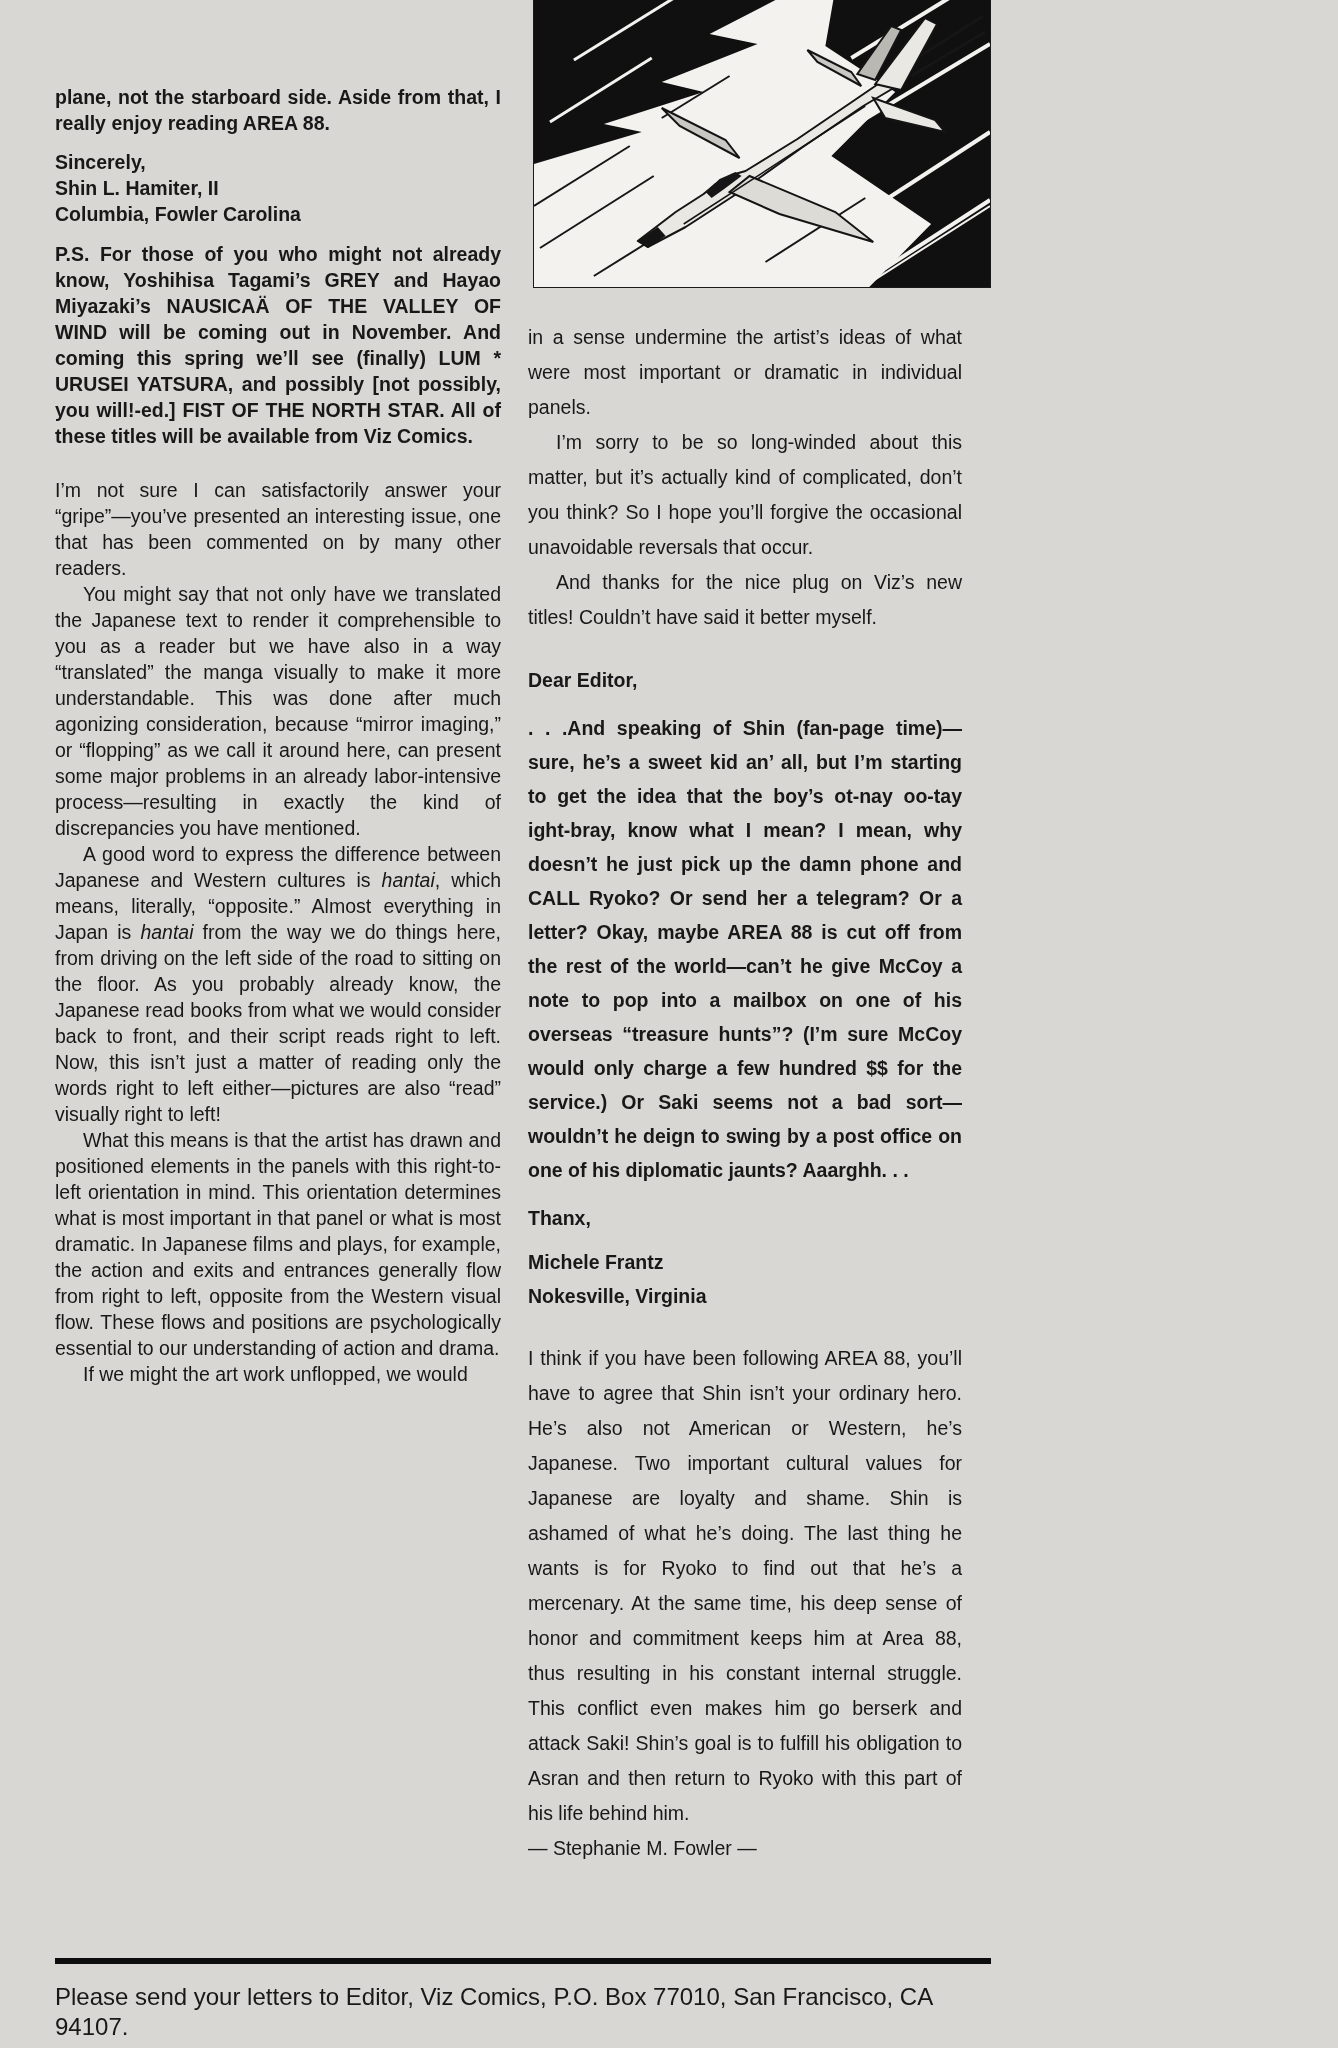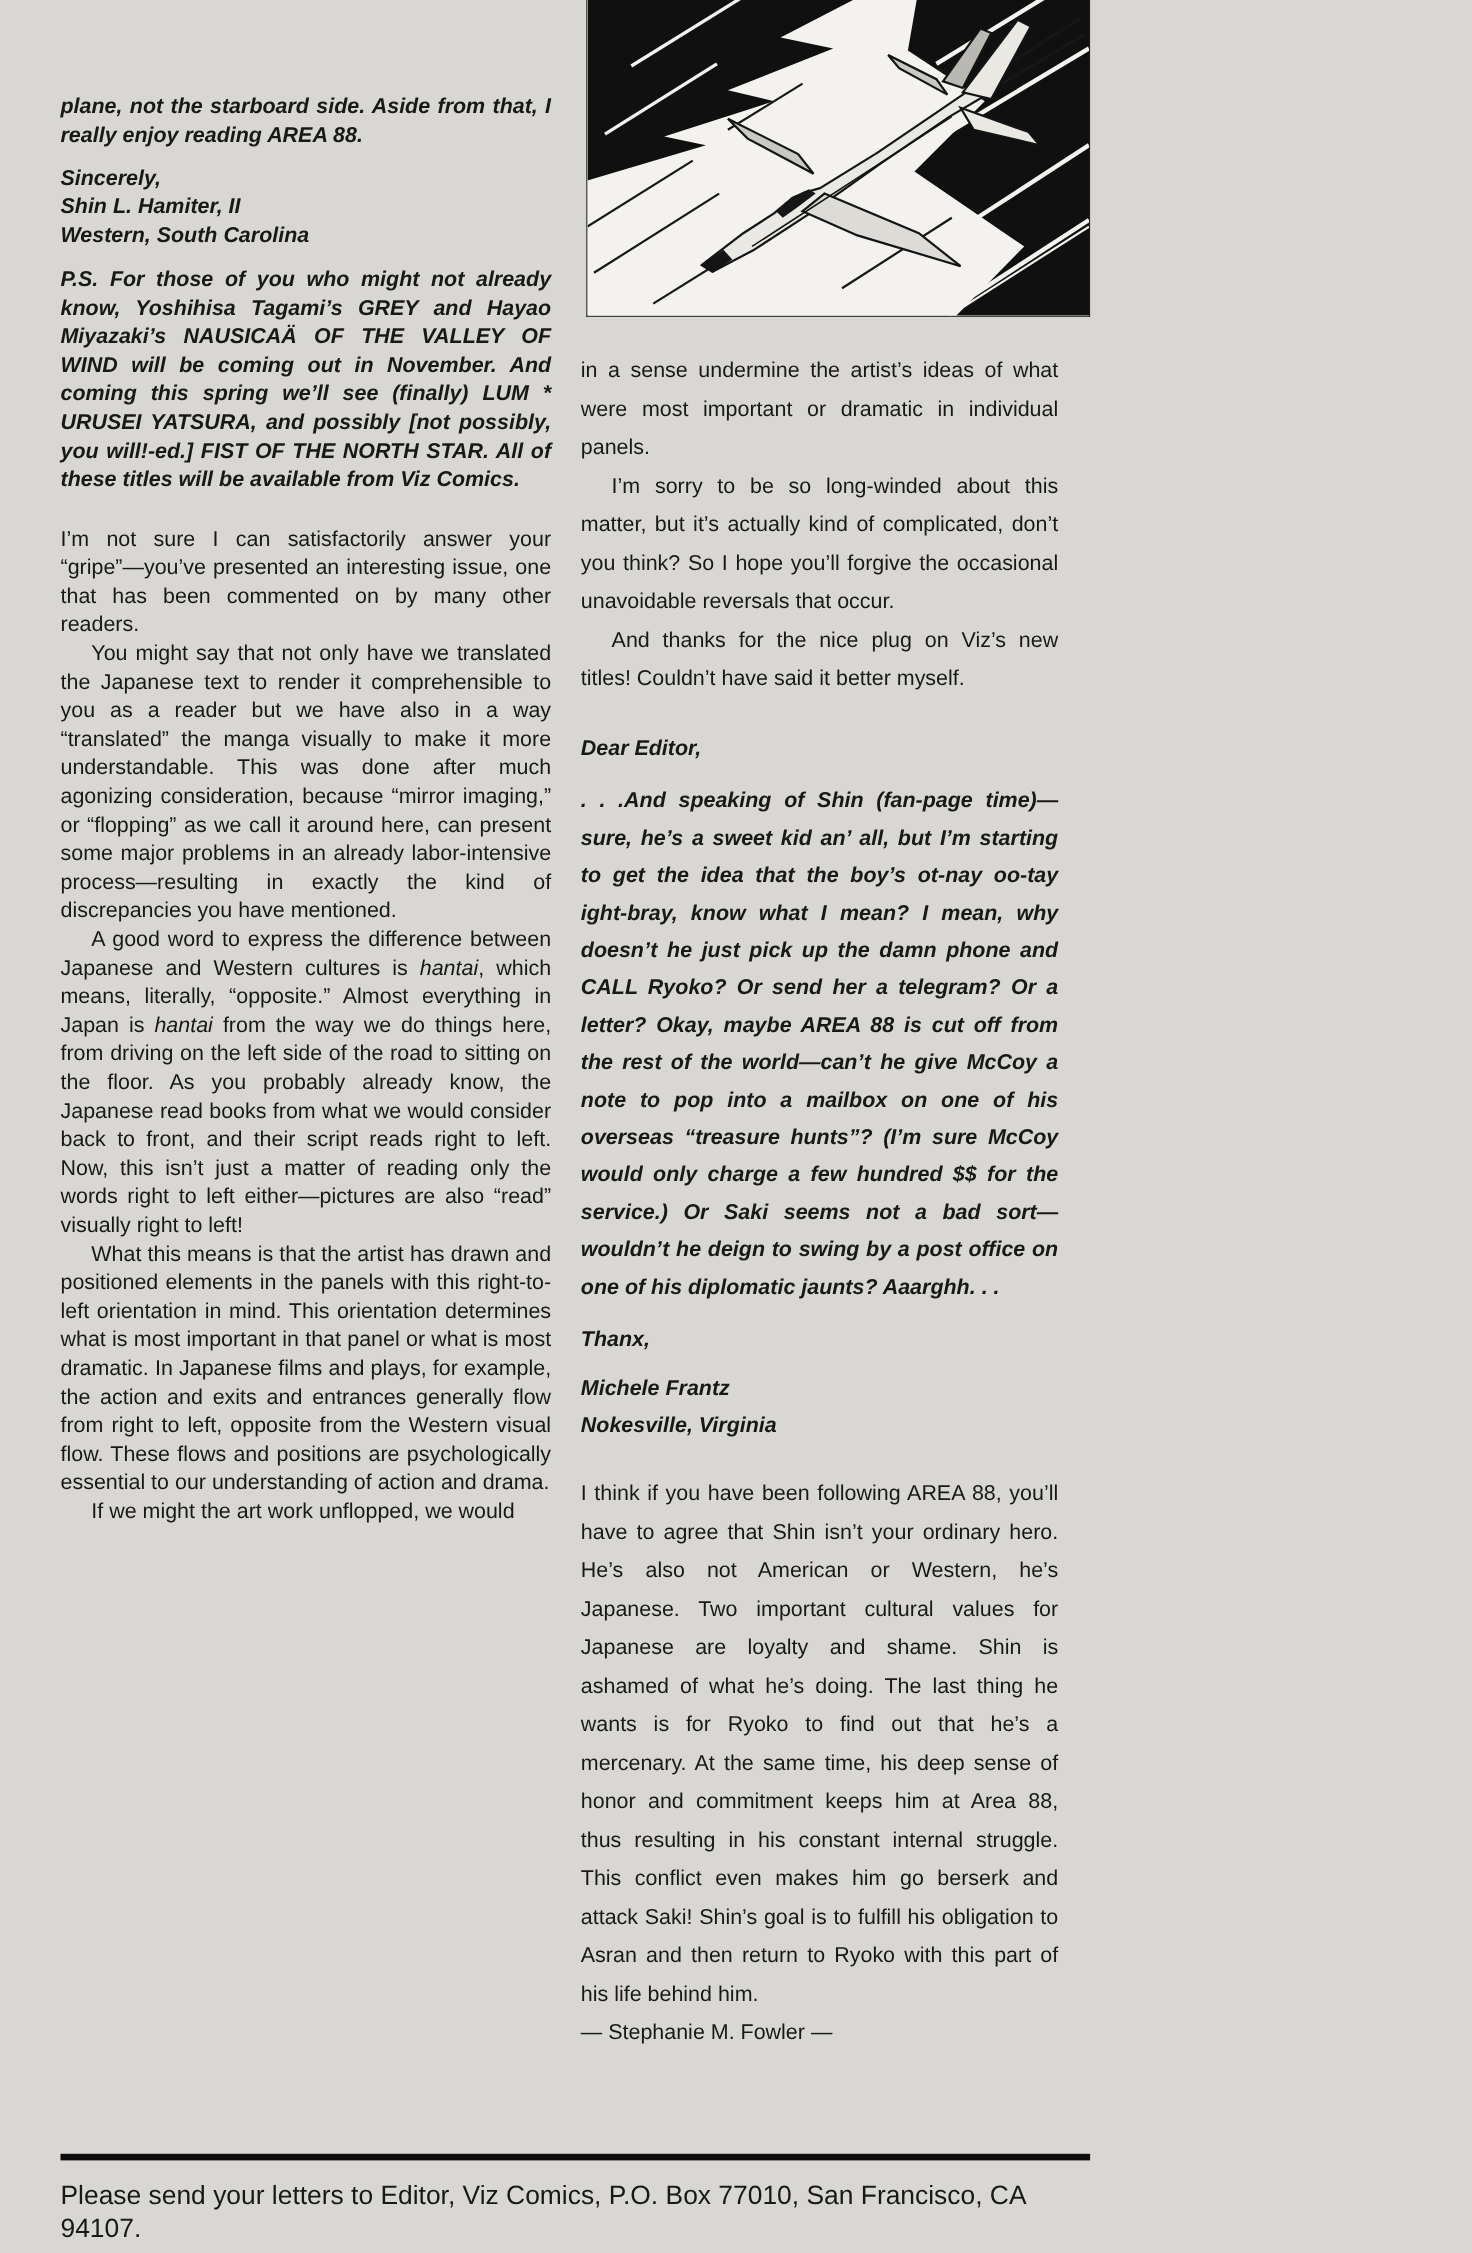--- a/index.html
+++ b/index.html
@@ -32,21 +32,21 @@
 
   
   #left-col {
     position: absolute;
     left: 55px;
     top: 84px;
     width: 446px;
     font-size: 19.5px;
     line-height: 26px;
   }
-  .letter { font-style: italic; font-weight: bold; }
+  .letter { font-weight: bold; }
   #left-col .lt-para   { margin-bottom: 13px; }
   #left-col .lt-close  { }
   #left-col .lt-sig    { margin-bottom: 14px; }
   #left-col .lt-ps     { margin-bottom: 28px; }
   .indent { text-indent: 28px; }
 
   
   #right-col {
     position: absolute;
     left: 528px;
@@ -138,21 +138,21 @@
   </svg>
 </div>
 
 <div id="left-col" class="col">
   <p class="letter lt-para">plane, not the starboard side. Aside from that, I really enjoy reading AREA 88.</p>
 
   <p class="letter lt-close">Sincerely,</p>
 
   <div class="letter lt-sig">
     <p>Shin L. Hamiter, II</p>
-    <p>Western, South Carolina</p>
+    <p>Columbia, Fowler Carolina</p>
   </div>
 
   <p class="letter lt-ps">P.S. For those of you who might not already know, Yoshihisa Tagami’s GREY and Hayao Miyazaki’s NAUSICAÄ OF THE VALLEY OF WIND will be coming out in November. And coming this spring we’ll see (finally) LUM * URUSEI YATSURA, and possibly [not possibly, you will!-ed.] FIST OF THE NORTH STAR. All of these titles will be available from Viz Comics.</p>
 
   <p class="resp">I’m not sure I can satisfactorily answer your “gripe”—you’ve presented an interesting issue, one that has been commented on by many other readers.</p>
   <p class="resp indent">You might say that not only have we translated the Japanese text to render it comprehensible to you as a reader but we have also in a way “translated” the manga visually to make it more understandable. This was done after much agonizing consideration, because “mirror imaging,” or “flopping” as we call it around here, can present some major problems in an already labor-intensive process—resulting in exactly the kind of discrepancies you have mentioned.</p>
   <p class="resp indent"><span>A good word to express the difference between Japanese and Western cultures is </span><span class="run-em">hantai</span><span>, which means, literally, “opposite.” Almost everything in Japan is </span><span class="run-em">hantai</span><span> from the way we do things here, from driving on the left side of the road to sitting on the floor. As you probably already know, the Japanese read books from what we would consider back to front, and their script reads right to left. Now, this isn’t just a matter of reading only the words right to left either—pictures are also “read” visually right to left!</span></p>
   <p class="resp indent">What this means is that the artist has drawn and positioned elements in the panels with this right-to-left orientation in mind. This orientation determines what is most important in that panel or what is most dramatic. In Japanese films and plays, for example, the action and exits and entrances generally flow from right to left, opposite from the Western visual flow. These flows and positions are psychologically essential to our understanding of action and drama.</p>
   <p class="resp indent">If we might the art work unflopped, we would</p>
 </div>

